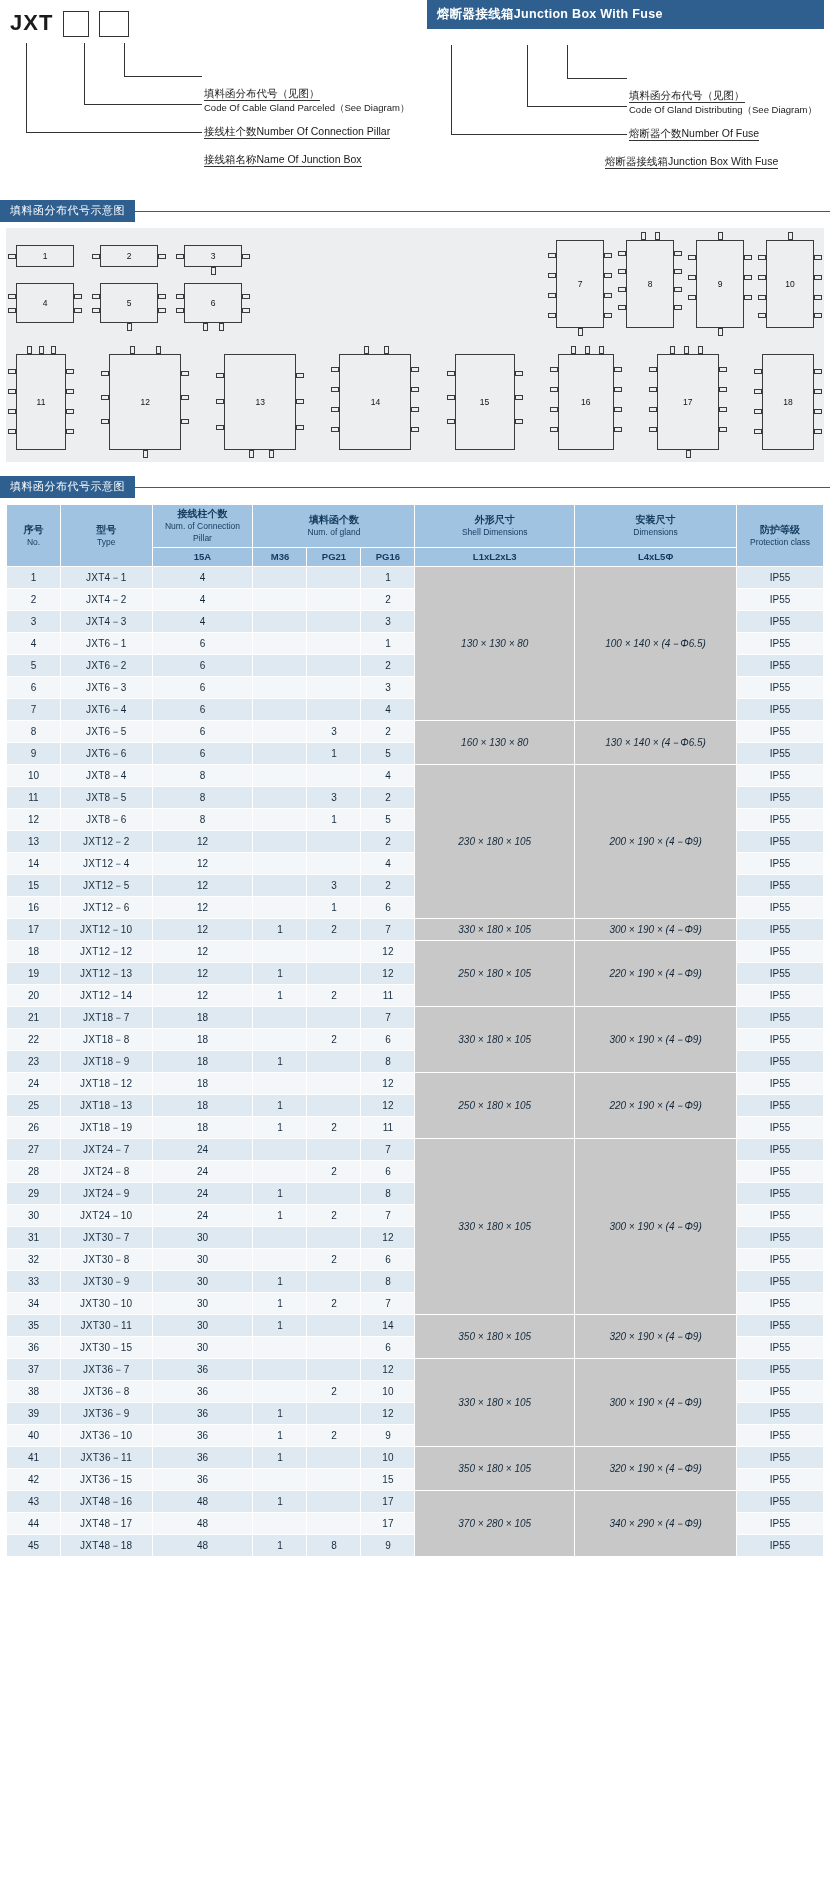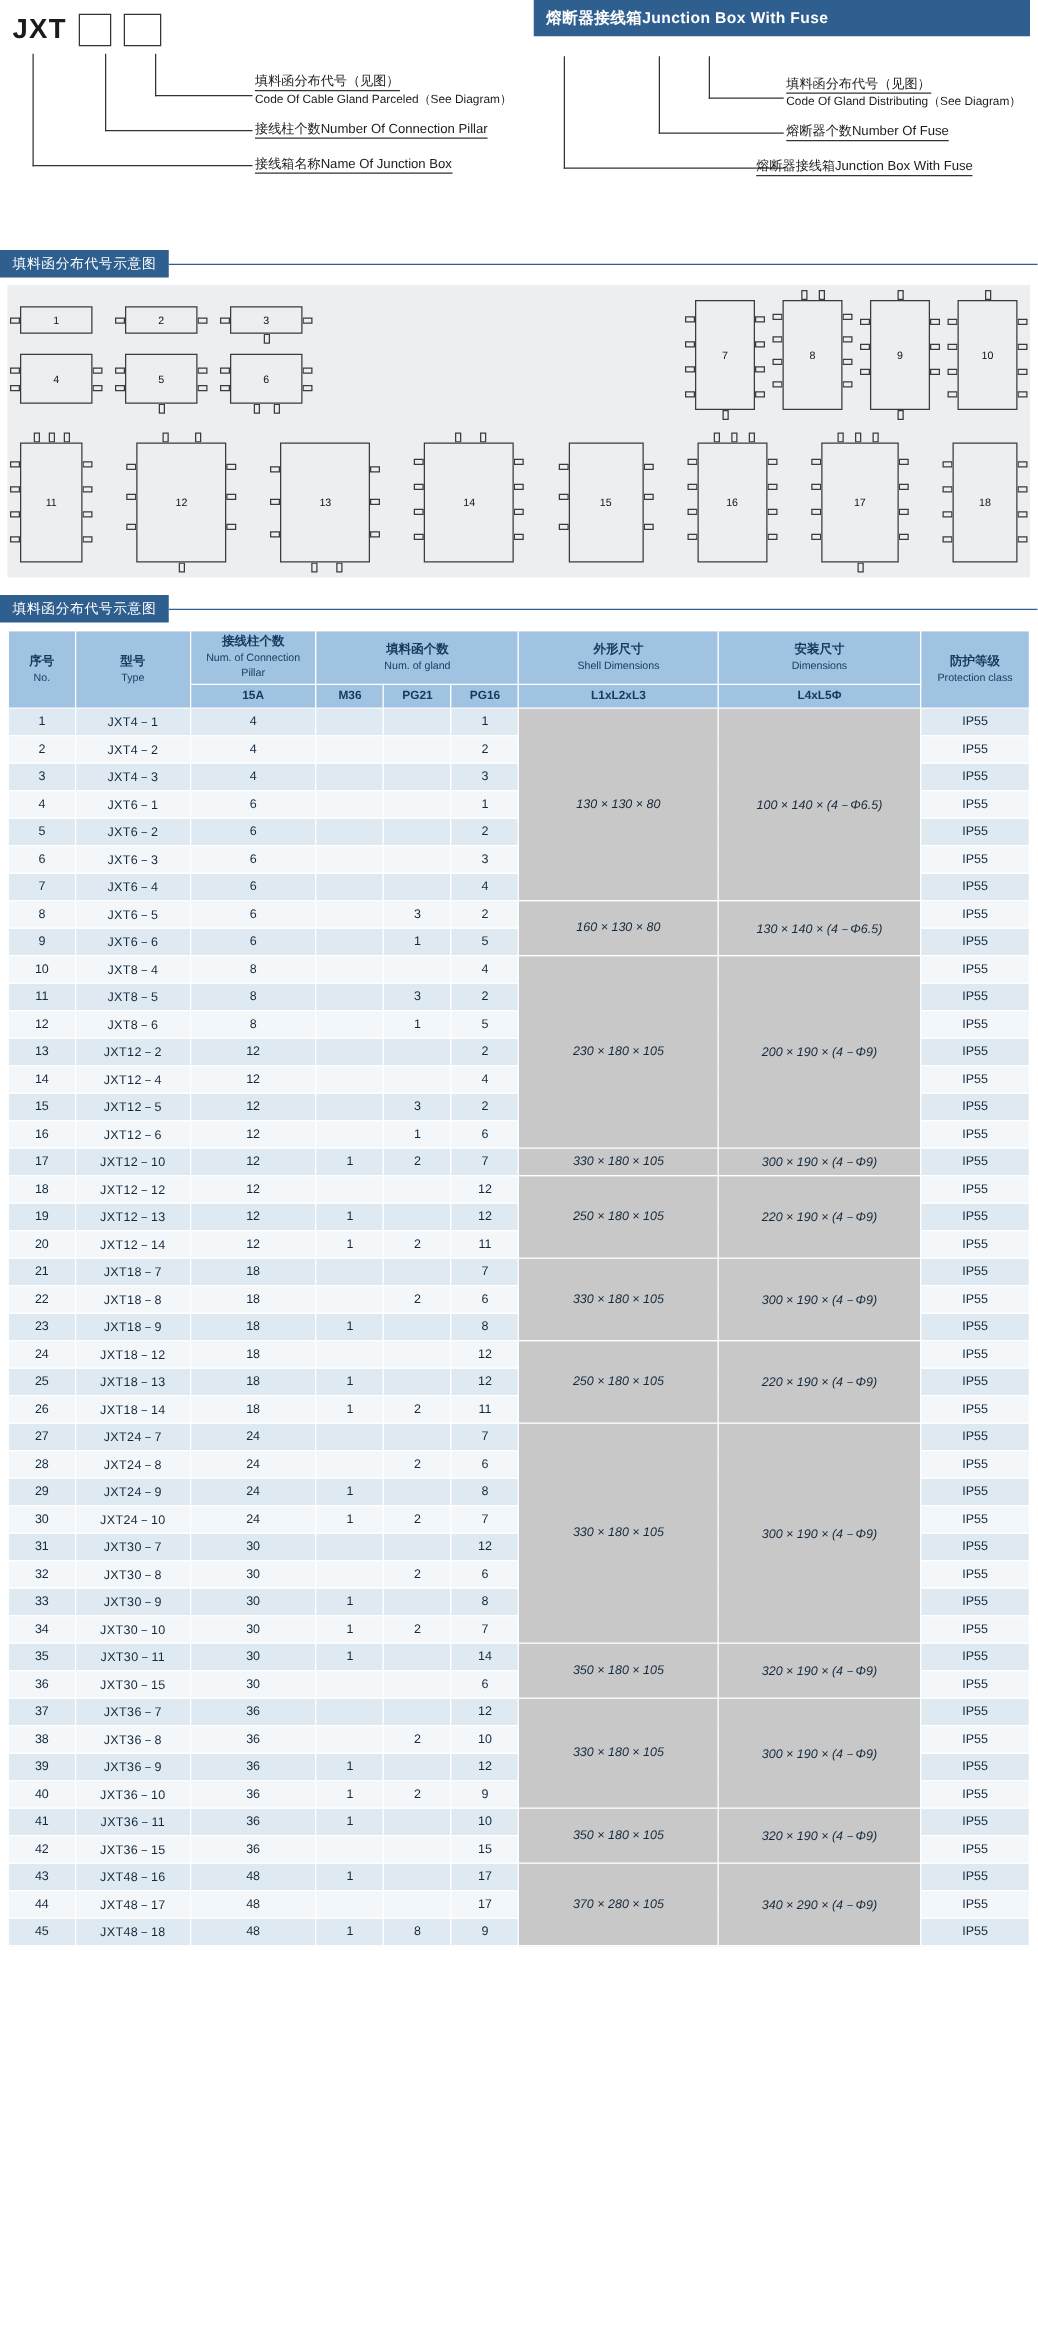--- a/index.html
+++ b/index.html
@@ -81,20 +81,21 @@
   .leader {
     position: absolute;
     border-left: 1px solid #333;
     border-bottom: 1px solid #333;
   }
   .lab {
     position: absolute;
     font-size: 10.5px;
     line-height: 13px;
     white-space: nowrap;
+    margin-top: 28px;
   }
   .lab.small { font-size: 9.5px; }
   .underline-lab {
     border-bottom: 1px solid #333;
     padding-bottom: 1px;
   }
 
   
   .diagram-panel {
     background: #eceef0;
@@ -736,21 +737,21 @@
           <td class="w-no">25</td>
           <td class="w-type name">JXT18－13</td>
           <td class="w-pillar">18</td>
           <td class="w-m36">1</td>
           <td class="w-pg21"></td>
           <td class="w-pg16">12</td>
           <td class="w-prot">IP55</td>
         </tr>
         <tr class="even">
           <td class="w-no">26</td>
-          <td class="w-type name">JXT18－14</td>
+          <td class="w-type name">JXT18－19</td>
           <td class="w-pillar">18</td>
           <td class="w-m36">1</td>
           <td class="w-pg21">2</td>
           <td class="w-pg16">11</td>
           <td class="w-prot">IP55</td>
         </tr>
         <tr class="odd">
           <td class="w-no">27</td>
           <td class="w-type name">JXT24－7</td>
           <td class="w-pillar">24</td>

